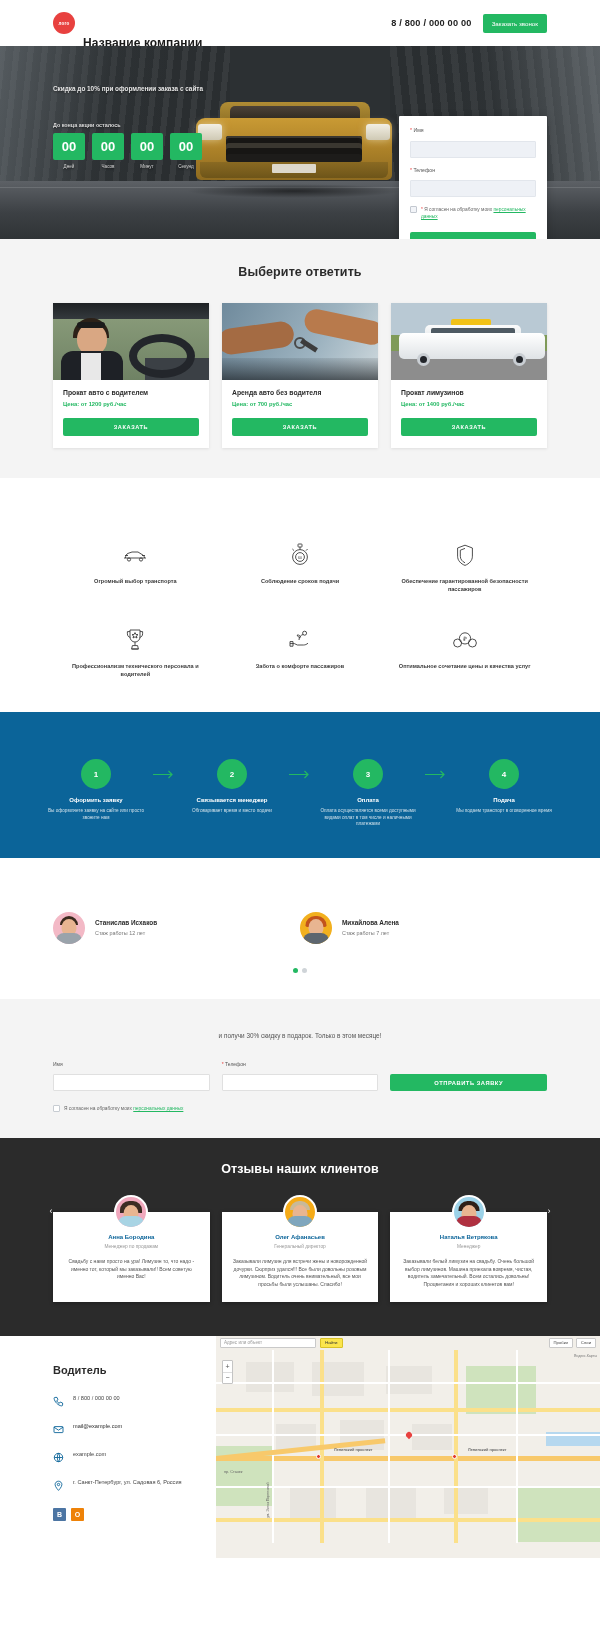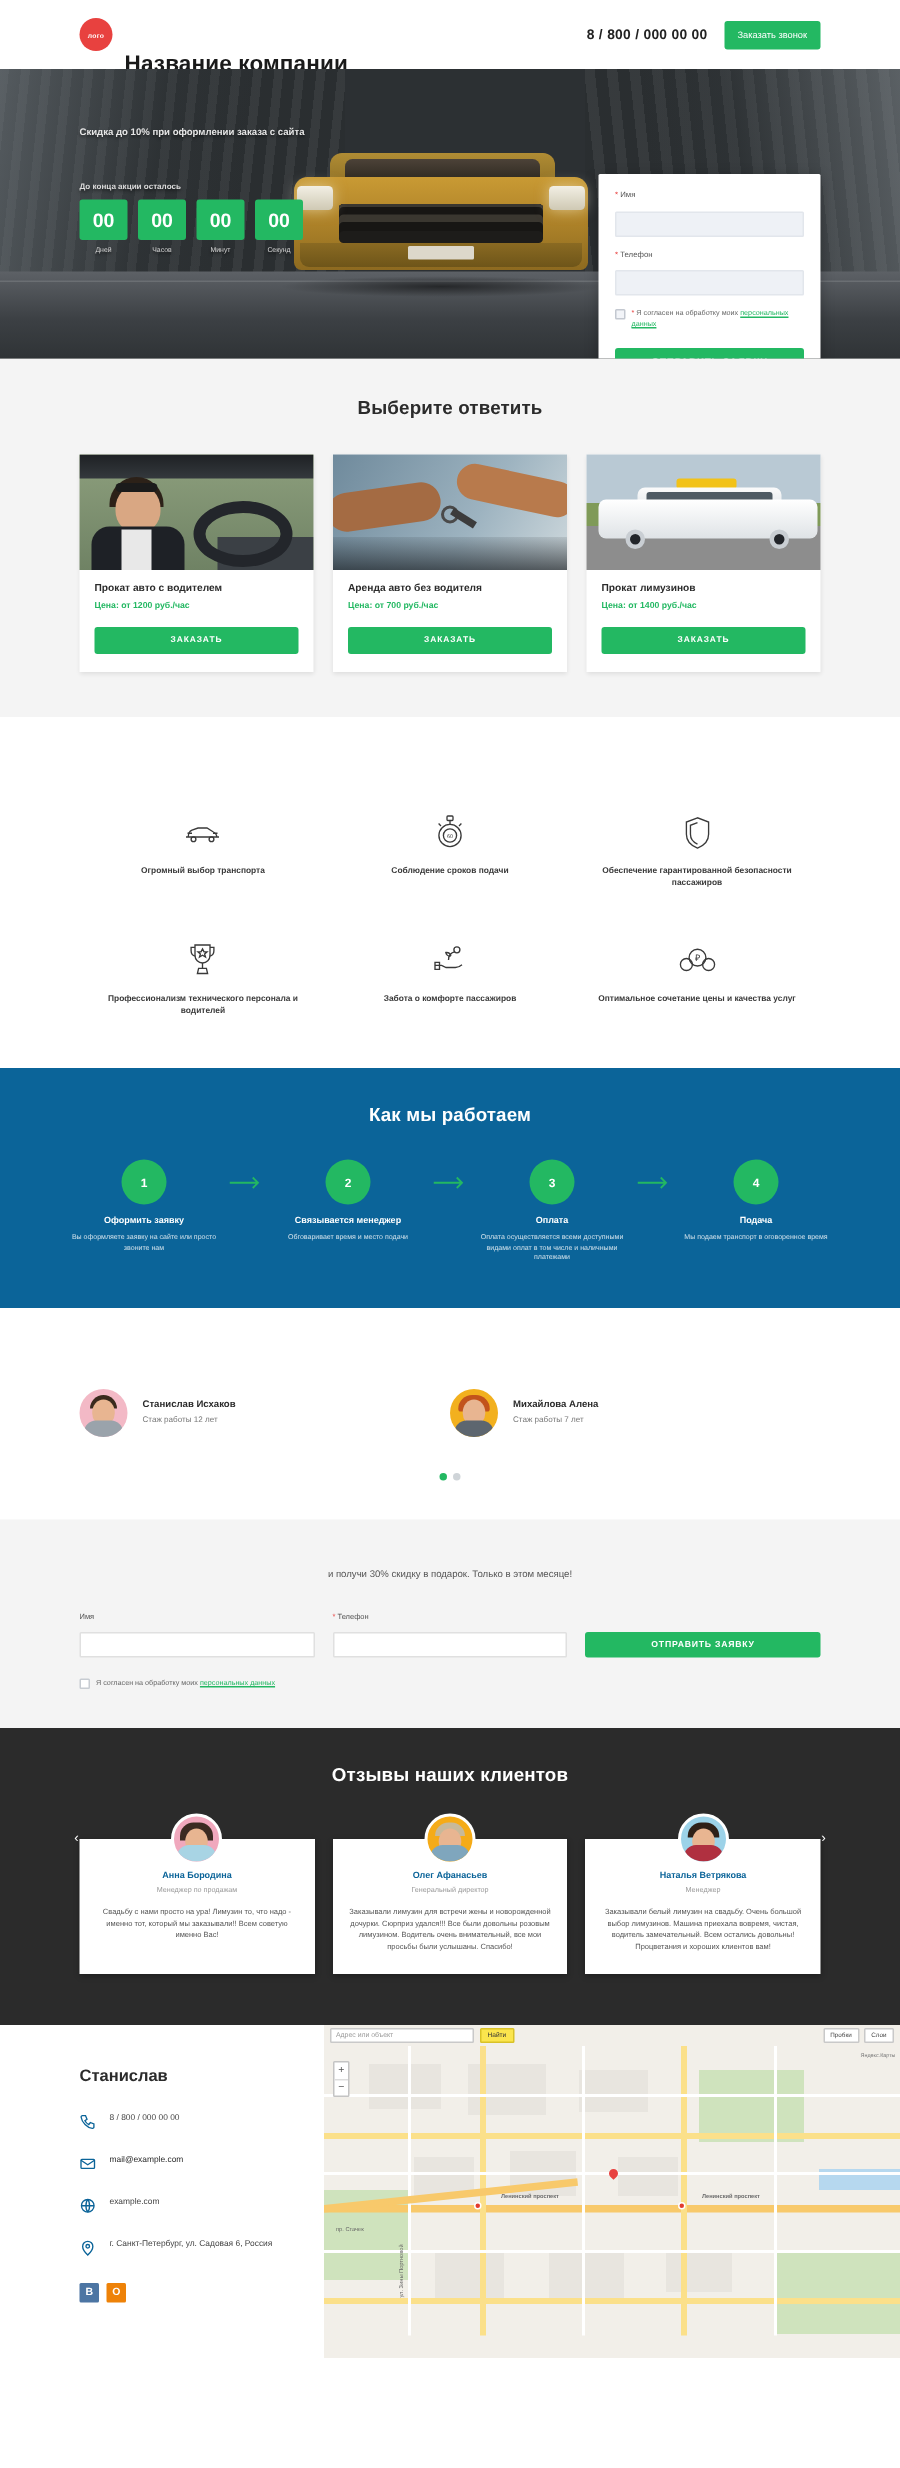--- a/index.html
+++ b/index.html
@@ -20,21 +20,21 @@
     align-items: center;
     padding: 0 53px;
   }
   .logo-mark {
     width: 22px; height: 22px; border-radius: 50%;
     background: #e8413f; flex: 0 0 22px;
     display: flex; align-items: center; justify-content: center;
     color: #fff; font-size: 4.5px; font-weight: bold; letter-spacing: .2px;
   }
   .logo-text { margin-left: 8px; }
-  .logo-title { font-size: 15px; font-weight: bold; color: #1a1a1a; letter-spacing: .1px; margin-top: 47px; }
+  .logo-title { font-size: 12px; font-weight: bold; color: #1a1a1a; letter-spacing: .1px; margin-top: 47px; }
   .logo-sub { font-size: 5.6px; color: #8a8a8a; margin-top: 1.5px; }
   .header-right { margin-left: auto; display: flex; align-items: center; gap: 11px; }
   .header-phone { font-size: 9.2px; font-weight: bold; color: #222; letter-spacing: .2px; }
   .btn-green {
     background: #23b862; color: #fff; border: none;
     font-family: inherit; cursor: pointer;
   }
   .header-cta {
     font-size: 6.2px; padding: 6px 9px; border-radius: 2px;
     white-space: nowrap;
@@ -669,21 +669,20 @@
             <text x="13" y="10.6" font-size="6" fill="#3a3a3a" stroke="none" text-anchor="middle" font-family="Liberation Serif">₽</text>
           </svg>
         </div>
         <div class="adv-text">Оптимальное сочетание цены и качества услуг</div>
       </div>
 
     </div>
   </div>
 
   <div class="steps">
-    <div class="sec-title">Как мы работаем</div>
     <div class="steps-row">
 
       <div class="step">
         <div class="step-circle">1</div>
         <div class="step-name">Оформить заявку</div>
         <div class="step-desc">Вы оформляете заявку на сайте или просто звоните нам</div>
       </div>
       <div class="step-arrow">
         <svg width="22" height="9" viewBox="0 0 22 9" fill="none" stroke="#23b862" stroke-width="1.2">
           <path d="M0 4.5h19M15.5 1l3.5 3.5-3.5 3.5"></path>
@@ -815,21 +814,21 @@
         <div class="trole">Менеджер</div>
         <div class="ttext">Заказывали белый лимузин на свадьбу. Очень большой выбор лимузинов. Машина приехала вовремя, чистая, водитель замечательный. Всем остались довольны! Процветания и хороших клиентов вам!</div>
       </div>
 
     </div>
   </div>
 
 
   <div class="footer">
     <div class="contacts">
-      <h3>Станислав</h3>
+      <h3>Водитель</h3>
 
       <div class="c-row">
         <span class="c-ico">
           <svg width="11" height="11" viewBox="0 0 11 11" fill="none" stroke="#0b6499" stroke-width="0.9">
             <path d="M2 1.4h2l1 2.4-1.4 1a6.4 6.4 0 0 0 2.6 2.6l1-1.4 2.4 1v2c0 .6-.5 1-1.1.9C5.2 9.5 1.5 5.8 1.1 2.5 1 1.9 1.4 1.4 2 1.4z"></path>
           </svg>
         </span>
         <span class="c-val">8 / 800 / 000 00 00</span>
       </div>
 

